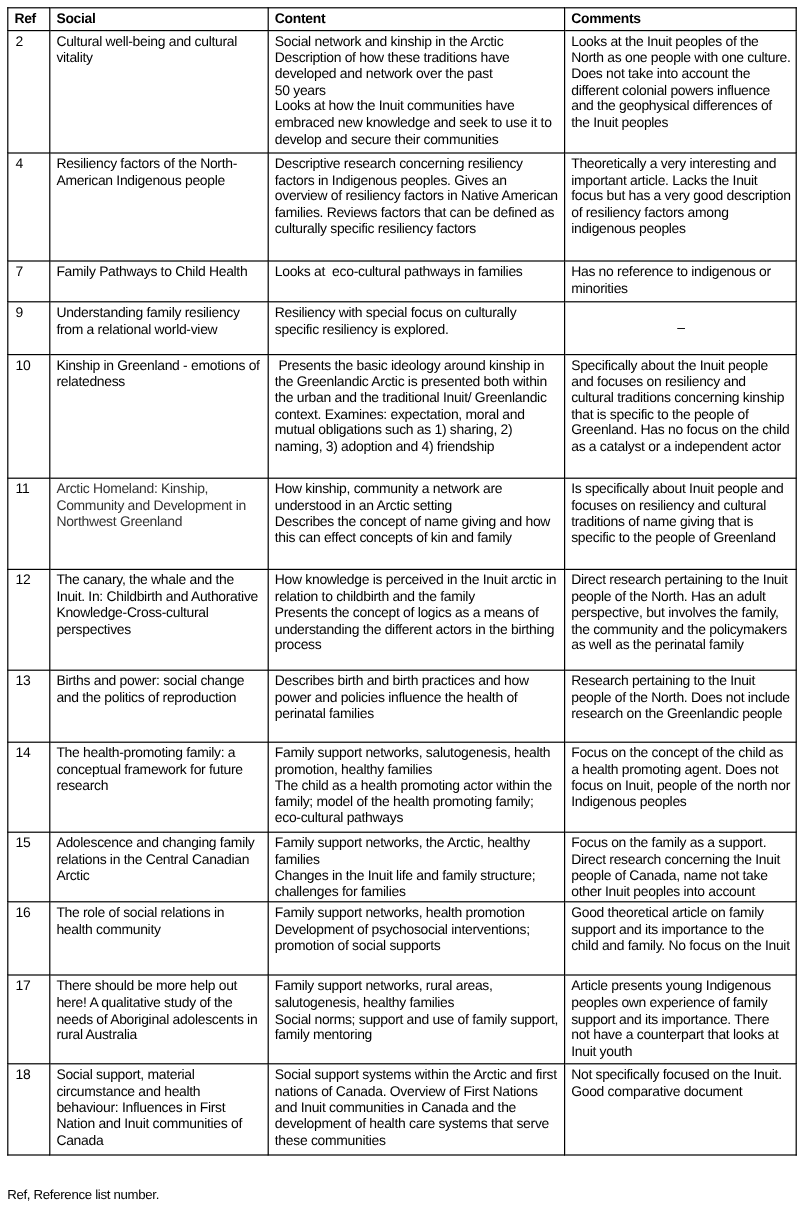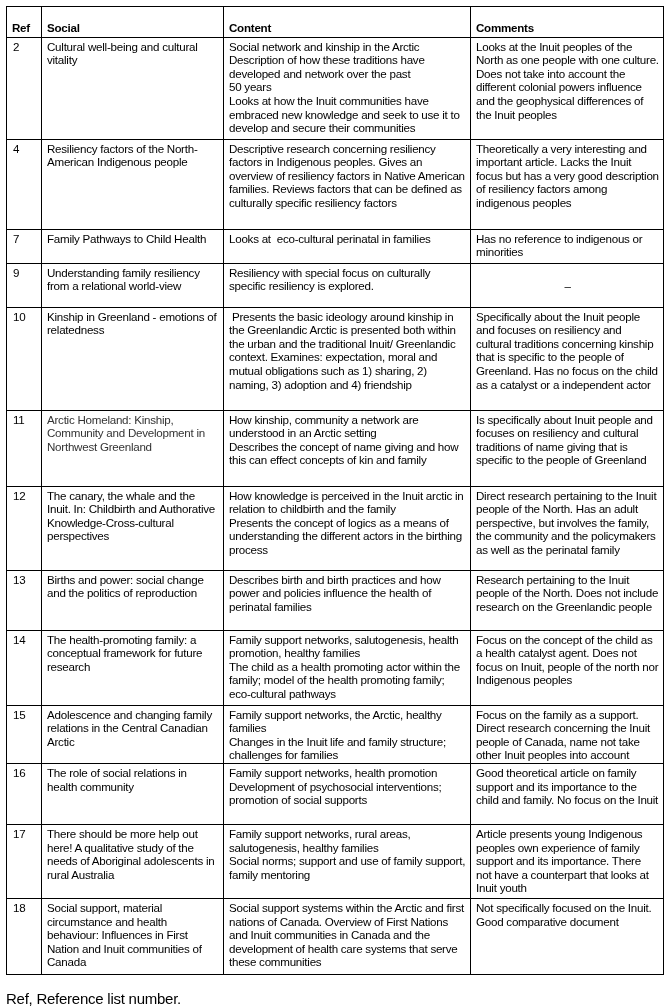--- a/index.html
+++ b/index.html
@@ -8,28 +8,28 @@
   table.ref-table {
     position: absolute; left: 6px; top: 6px; width: 657px;
     border-collapse: collapse; table-layout: fixed;
     font-family: "Liberation Sans", sans-serif; font-size: 11.6px; line-height: 13.6px;
     letter-spacing: -0.25px;
   }
   table.ref-table th, table.ref-table td {
     border: 1px solid #000; vertical-align: top; text-align: left;
     padding: 2px 4px 1px 5px; overflow: hidden;
   }
-  table.ref-table th { font-weight: bold; padding-top: 14px; padding-bottom: 2px; }
+  table.ref-table th { font-weight: bold; padding-top: 2px; padding-bottom: 2px; }
   table.ref-table td.ref { padding-left: 6px; }
   table.ref-table td.comments.center { text-align: center; vertical-align: middle; }
   .line { display: block; white-space: pre-wrap; }
   .muted { color: #333; }
   .footnote {
     position: absolute; left: 6px; top: 990px;
-    font-family: "Liberation Sans", sans-serif; font-size: 15px; letter-spacing: -0.25px;
+    font-family: "Liberation Sans", sans-serif; font-size: 11px; letter-spacing: -0.25px;
   }
 </style>
 </head>
 <body>
 
 <table class="ref-table">
   <colgroup>
     <col style="width:35px">
     <col style="width:182px">
     <col style="width:247px">
@@ -60,21 +60,21 @@
       <td>Resiliency factors of the North-American Indigenous people</td>
       <td>
         <span class="line">Descriptive research concerning resiliency factors in Indigenous peoples. Gives an overview of resiliency factors in Native American families. Reviews factors that can be defined as culturally specific resiliency factors</span>
       </td>
       <td>Theoretically a very interesting and important article. Lacks the Inuit focus but has a very good description of resiliency factors among indigenous peoples</td>
     </tr>
     <tr style="height:34px">
       <td class="ref">7</td>
       <td>Family Pathways to Child Health</td>
       <td>
-        <span class="line">Looks at  eco-cultural perinatal in families</span>
+        <span class="line">Looks at  eco-cultural pathways in families</span>
       </td>
       <td>Has no reference to indigenous or minorities</td>
     </tr>
     <tr style="height:44px">
       <td class="ref">9</td>
       <td>Understanding family resiliency from a relational world-view</td>
       <td>
         <span class="line">Resiliency with special focus on culturally specific resiliency is explored.</span>
       </td>
       <td class="comments center">–</td>
@@ -113,21 +113,21 @@
       </td>
       <td>Research pertaining to the Inuit people of the North. Does not include research on the Greenlandic people</td>
     </tr>
     <tr style="height:75px">
       <td class="ref">14</td>
       <td>The health-promoting family: a conceptual framework for future research</td>
       <td>
         <span class="line">Family support networks, salutogenesis, health promotion, healthy families</span>
         <span class="line">The child as a health promoting actor within the family; model of the health promoting family; eco-cultural pathways</span>
       </td>
-      <td>Focus on the concept of the  child as a health catalyst agent. Does not focus on Inuit, people of the north nor Indigenous peoples</td>
+      <td>Focus on the concept of the  child as a health promoting agent. Does not focus on Inuit, people of the north nor Indigenous peoples</td>
     </tr>
     <tr style="height:56px">
       <td class="ref">15</td>
       <td>Adolescence and changing family relations in the Central Canadian Arctic</td>
       <td>
         <span class="line">Family support networks, the Arctic, healthy families</span>
         <span class="line">Changes in the Inuit life and family structure; challenges for families</span>
       </td>
       <td>Focus on the family as a support. Direct research concerning the Inuit people of Canada, name not take other Inuit peoples into account</td>
     </tr>

